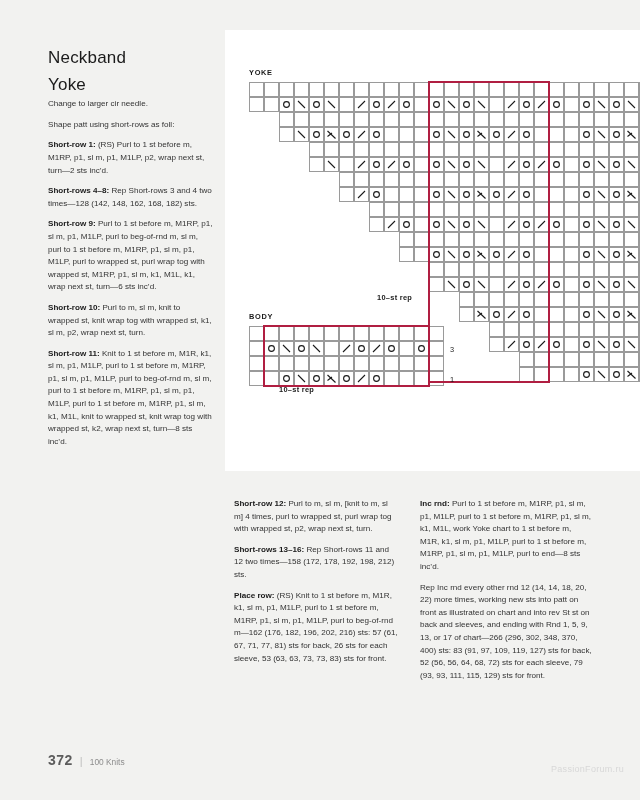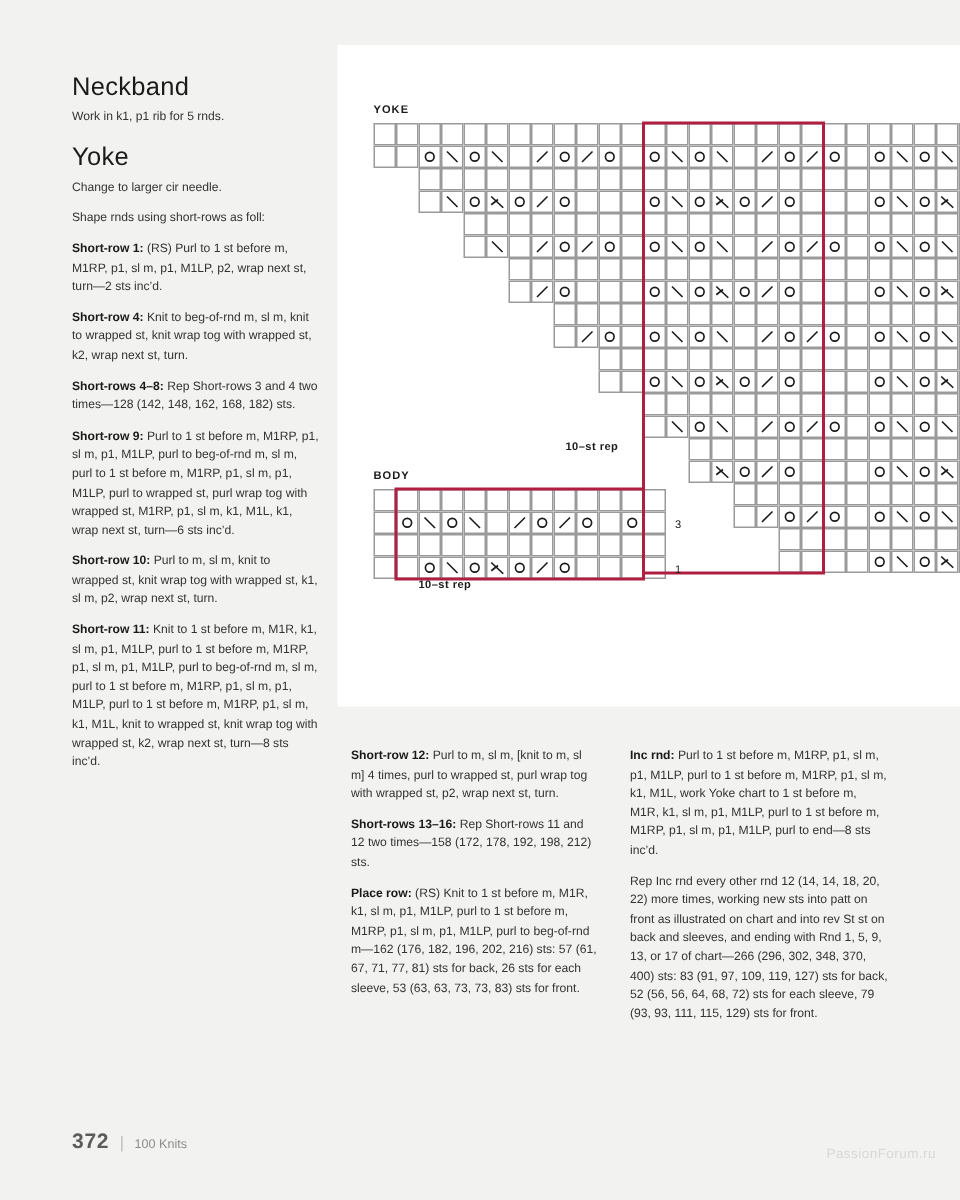--- a/index.html
+++ b/index.html
@@ -70,28 +70,26 @@
     font-size:9px;color:#d8d8d8;letter-spacing:.3px;
   }
 </style>
 </head>
 <body>
 
 <div class="page">
 
   <div class="col" id="col-left">
     <h2 class="sec">Neckband</h2>
-    <p>Work in k1, p1 rib for 5 rnds.</p>
     <div class="sp"></div>
     <h2 class="sec">Yoke</h2>
     <p>Change to larger cir needle.</p>
-    <p>Shape rnds using short-rows as foll:</p>
+    <p>Shape patt using short-rows as foll:</p>
     <div id="left-instructions">
         <p><b>Short-row 1:</b><span> (RS) Purl to 1 st before m, M1RP, p1, sl m, p1, M1LP, p2, wrap next st, turn—2 sts inc’d.</span></p>
-        <p><b>Short-row 4:</b><span> Knit to beg-of-rnd m, sl m, knit to wrapped st, knit wrap tog with wrapped st, k2, wrap next st, turn.</span></p>
         <p><b>Short-rows 4–8:</b><span> Rep Short-rows 3 and 4 two times—128 (142, 148, 162, 168, 182) sts.</span></p>
         <p><b>Short-row 9:</b><span> Purl to 1 st before m, M1RP, p1, sl m, p1, M1LP, purl to beg-of-rnd m, sl m, purl to 1 st before m, M1RP, p1, sl m, p1, M1LP, purl to wrapped st, purl wrap tog with wrapped st, M1RP, p1, sl m, k1, M1L, k1, wrap next st, turn—6 sts inc’d.</span></p>
         <p><b>Short-row 10:</b><span> Purl to m, sl m, knit to wrapped st, knit wrap tog with wrapped st, k1, sl m, p2, wrap next st, turn.</span></p>
         <p><b>Short-row 11:</b><span> Knit to 1 st before m, M1R, k1, sl m, p1, M1LP, purl to 1 st before m, M1RP, p1, sl m, p1, M1LP, purl to beg-of-rnd m, sl m, purl to 1 st before m, M1RP, p1, sl m, p1, M1LP, purl to 1 st before m, M1RP, p1, sl m, k1, M1L, knit to wrapped st, knit wrap tog with wrapped st, k2, wrap next st, turn—8 sts inc’d.</span></p>
       </div>
   </div>
 
   <div class="col" id="col-mid">
     <div id="mid-instructions">
         <p><b>Short-row 12:</b><span> Purl to m, sl m, [knit to m, sl m] 4 times, purl to wrapped st, purl wrap tog with wrapped st, p2, wrap next st, turn.</span></p>

